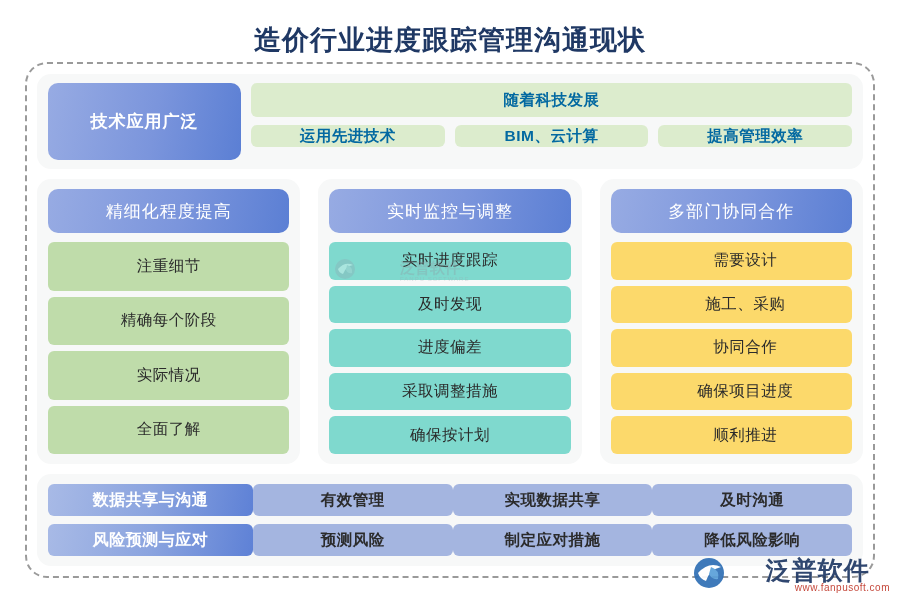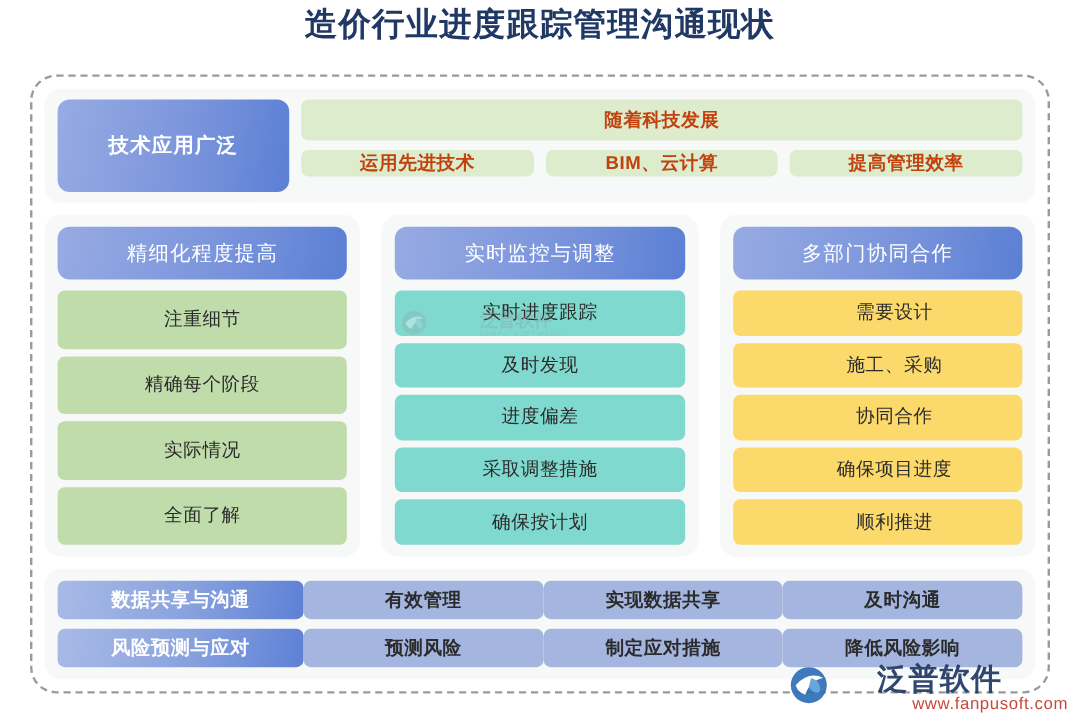--- a/index.html
+++ b/index.html
@@ -13,21 +13,21 @@
     position: relative;
   }
 
   
   .page-title {
     text-align: center;
     font-size: 27px;
     font-weight: bold;
     color: #1f3864;
     letter-spacing: 1px;
-    padding-top: 0;
+    padding-top: 20px;
     height: 52px;
     line-height: 40px;
   }
 
   
   .dashed-frame {
     position: absolute;
     left: 25px;
     top: 62px;
     width: 850px;
@@ -76,21 +76,21 @@
   .tech-right {
     flex: 1 1 auto;
     display: flex;
     flex-direction: column;
     gap: 8px;
   }
 
   .green-box {
     background: #dceccd;
     border-radius: 6px;
-    color: #c2410c;
+    color: #0369a1;
     font-size: 15.5px;
     font-weight: bold;
     display: flex;
     align-items: center;
     justify-content: center;
     letter-spacing: 0.5px;
   }
 
   .tech-top { height: 34px; }
 
@@ -207,21 +207,21 @@
   }
   .wm-mid .wm-text { font-size: 15px; color: #8f9aa3; font-weight: bold; }
   .wm-mid .wm-sub  { font-size: 6px; color: #9aa6ae; letter-spacing: 1px; }
 
   .wm-corner {
     right: 10px;
     bottom: 6px;
     opacity: 0.92;
   }
   .wm-corner .wm-text { font-size: 25px; color: #1f3864; font-weight: bold; letter-spacing: 1px; }
-  .wm-corner .wm-sub  { font-size: 14px; color: #c0392b; letter-spacing: 0.5px; margin-left: 29px; }
+  .wm-corner .wm-sub  { font-size: 10px; color: #c0392b; letter-spacing: 0.5px; margin-left: 29px; }
 
   .wm-stack { display: flex; flex-direction: column; line-height: 1.05; }
 
   .wm-logo { margin-right: 4px; flex: none; }
 </style>
 </head>
 <body>
 
 <div class="page-title">造价行业进度跟踪管理沟通现状</div>
 

